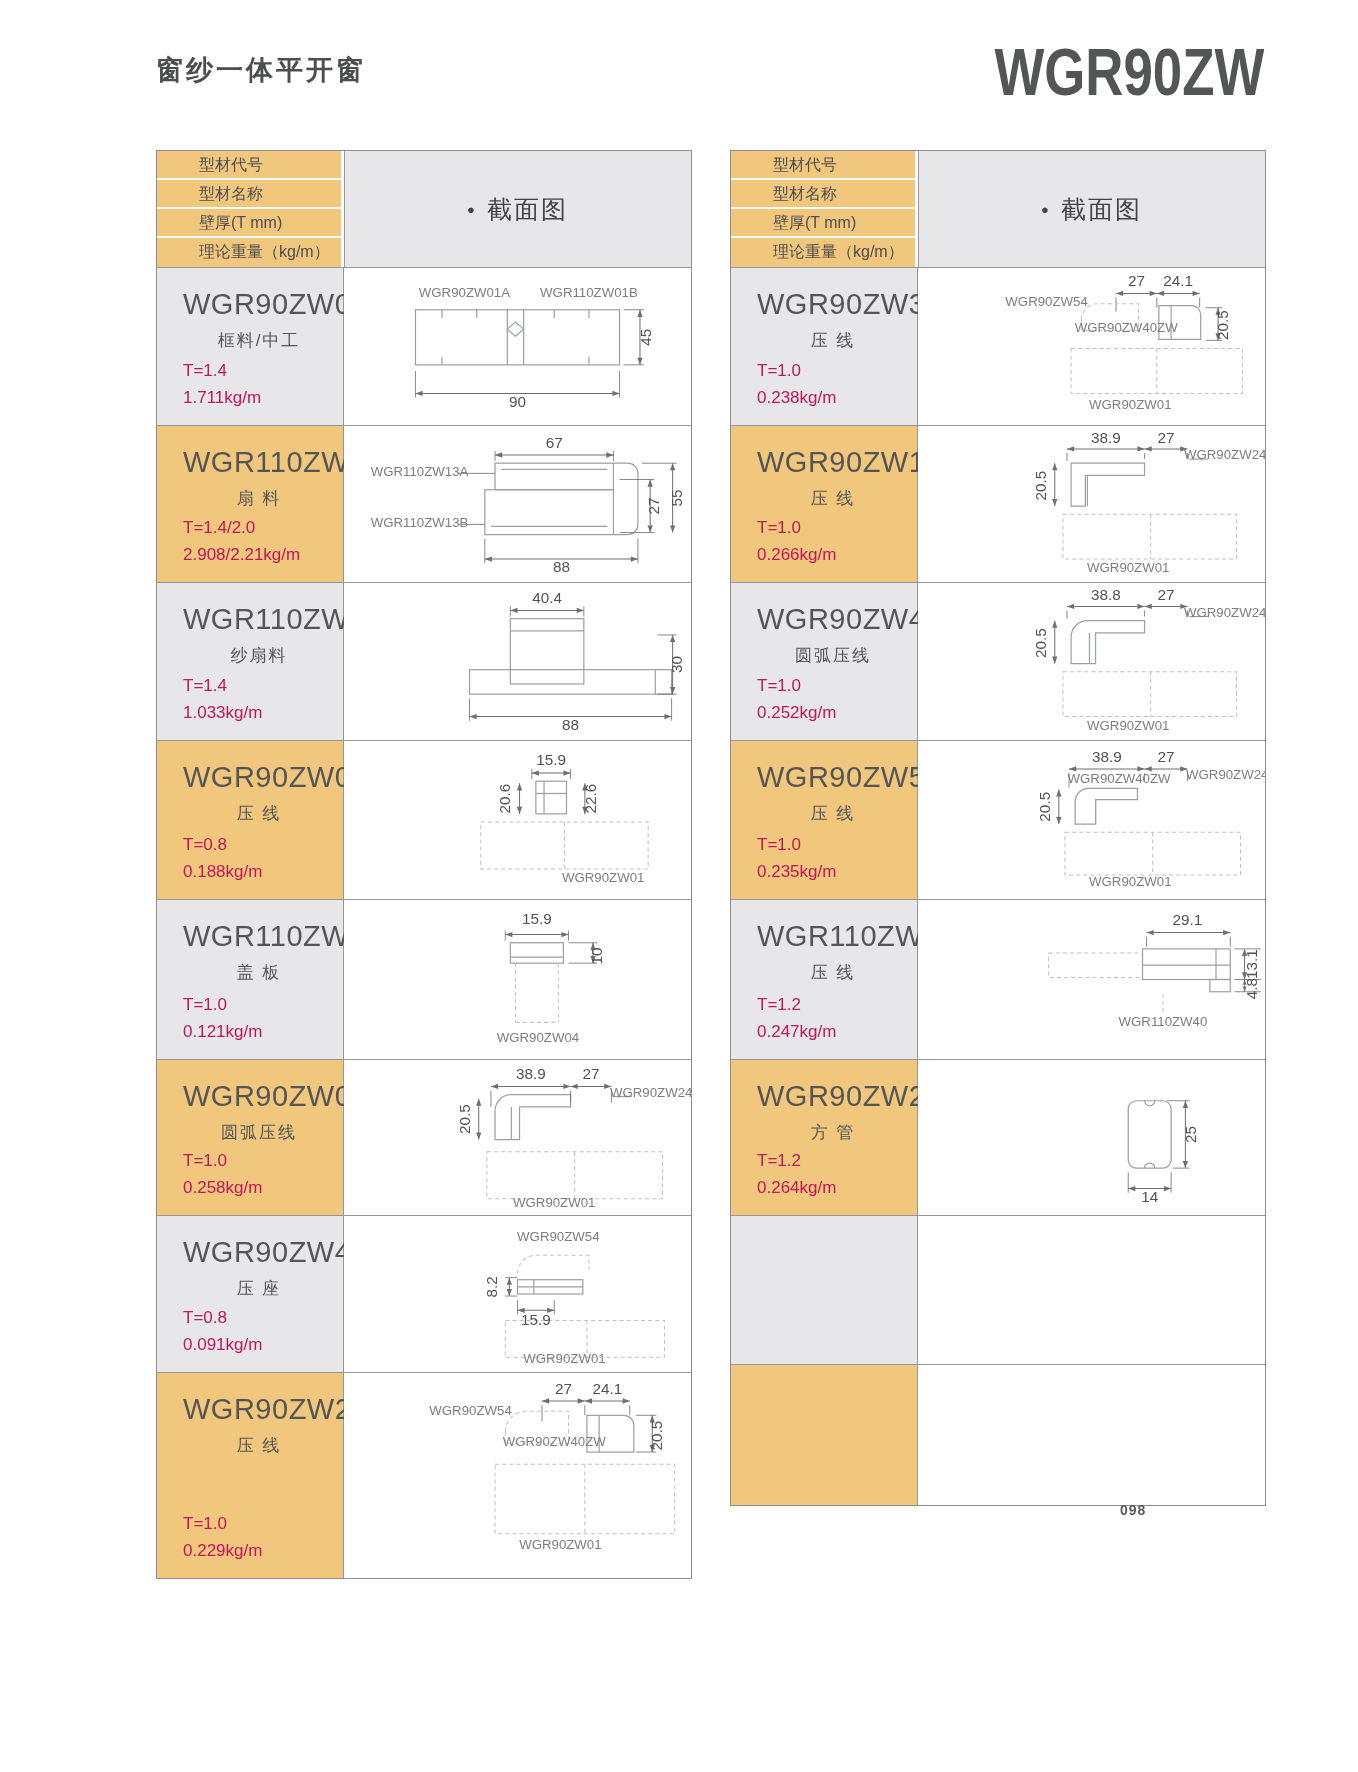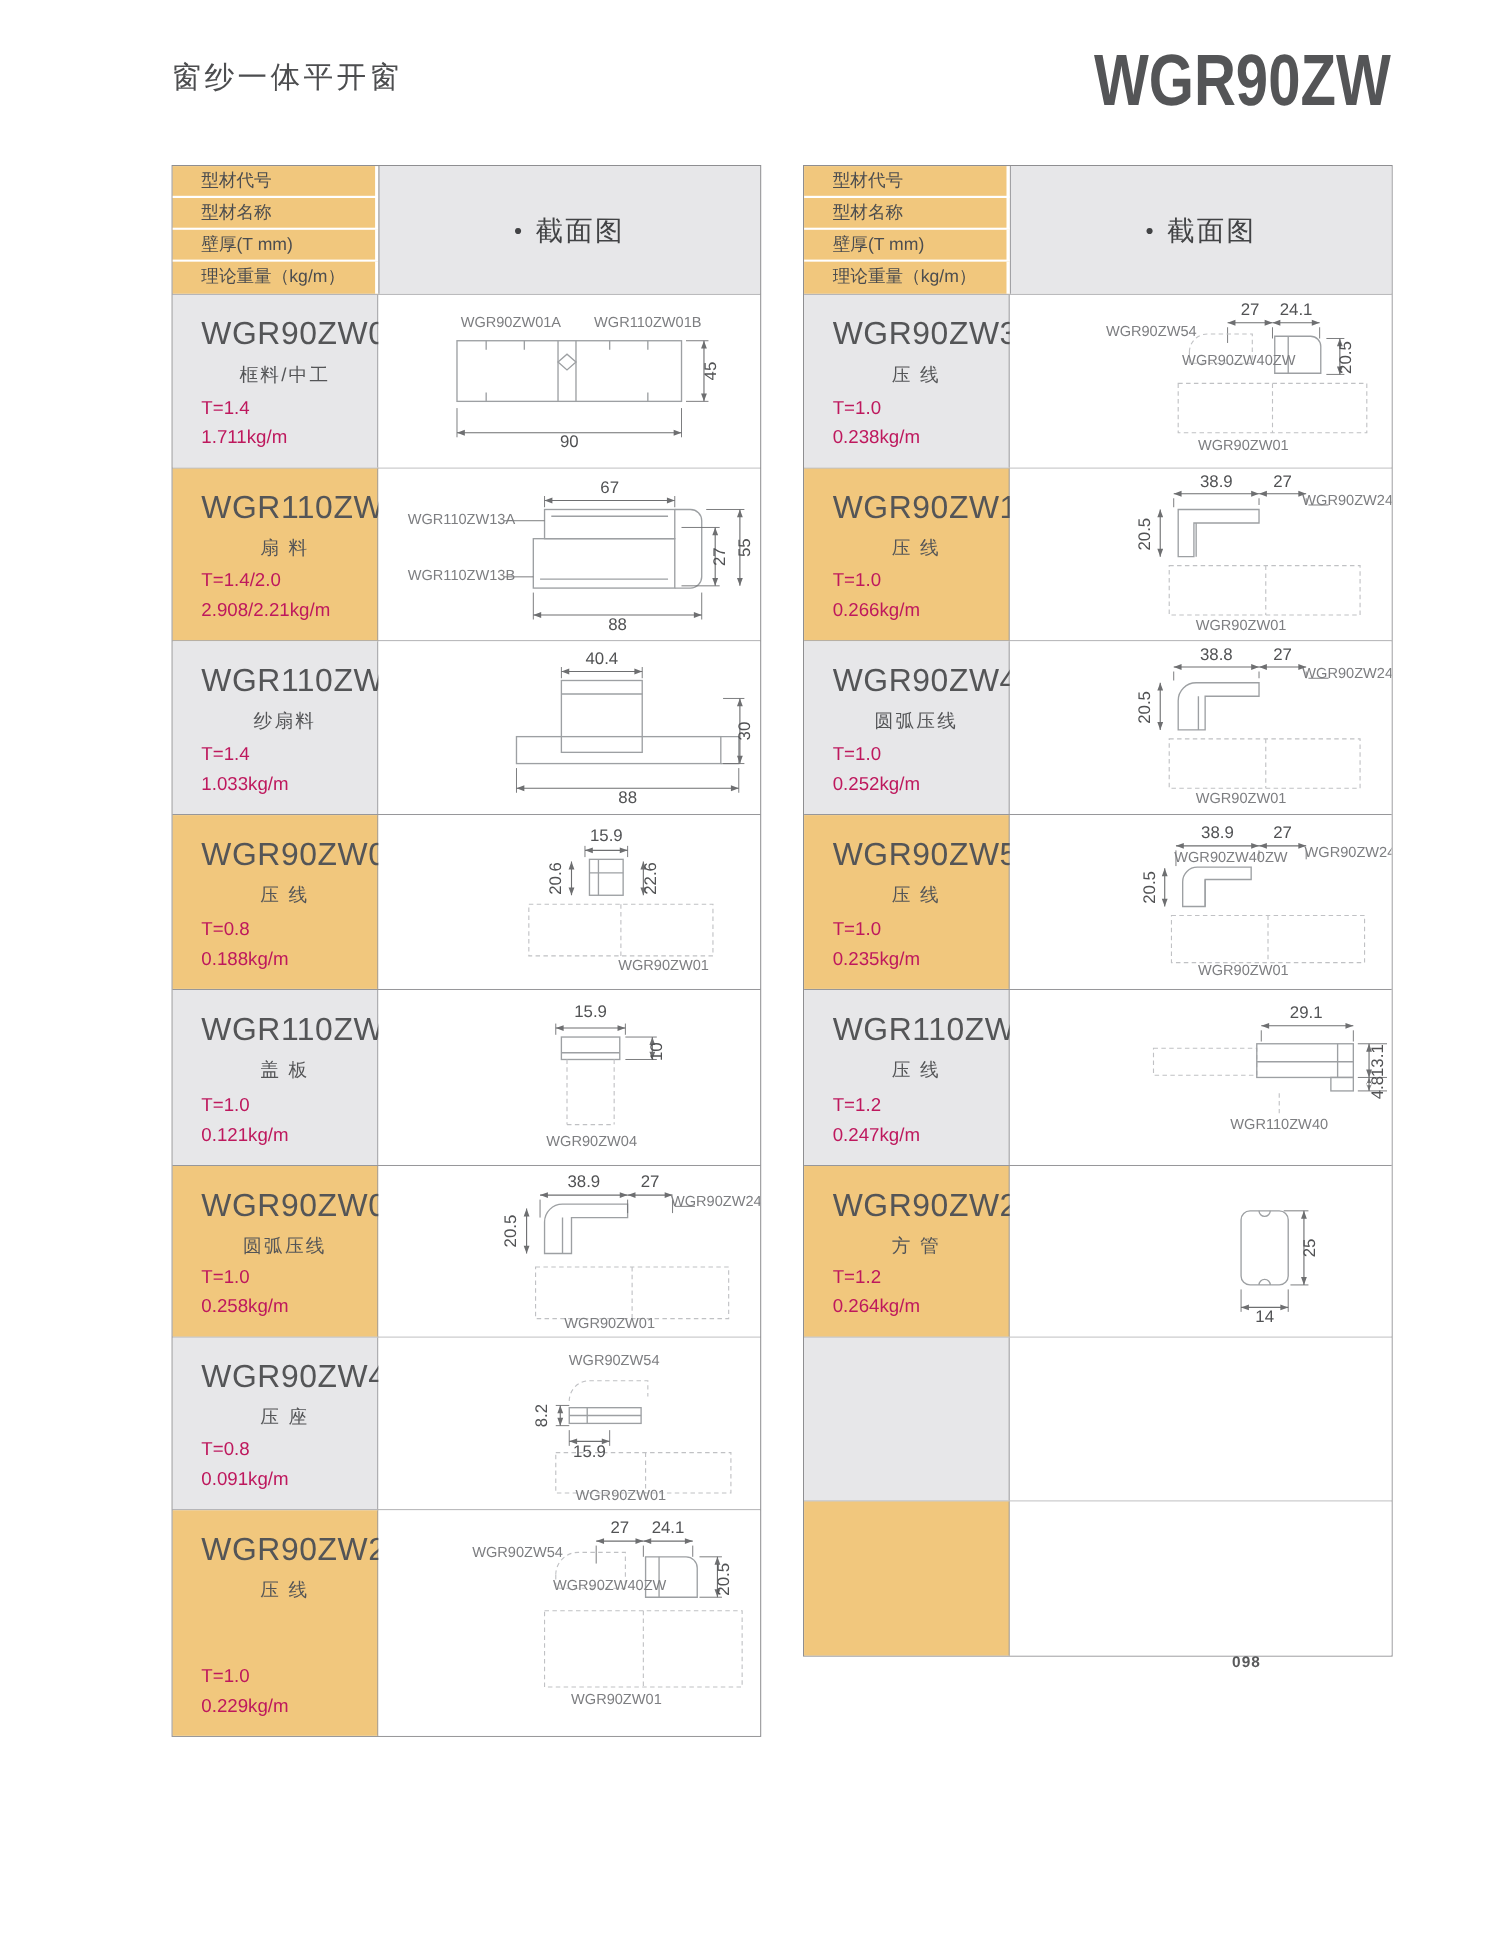--- a/index.html
+++ b/index.html
@@ -1,30 +1,30 @@
 <!DOCTYPE html>
 <html style="--yellow: #F1C77D; --gray: #E7E7E9; --border: #97979A;"><head>
 <meta charset="utf-8">
 <style>
   :root{ --yellow:#F1C77D; --gray:#E7E7E9; --border:#97979A; }
   html,body{margin:0;padding:0;}
   body{
     width:1358px;height:1772px;position:relative;background:#fff;
     font-family:"Liberation Sans","DejaVu Sans",sans-serif;color:#58595B;overflow:hidden;
   }
-  .subtitle{position:absolute;left:156px;top:52px;font-size:27px;font-weight:normal;color:#4C4D4F;letter-spacing:3px;}
+  .subtitle{position:absolute;left:156px;top:52px;font-size:27px;font-weight:bold;color:#4C4D4F;letter-spacing:3px;}
   .series{position:absolute;right:94px;top:34px;font-size:66px;font-weight:bold;color:#545557;
     transform:scaleX(.8);transform-origin:100% 50%;white-space:nowrap;}
   .ptable{position:absolute;top:150px;width:534px;border:1px solid #8E8E91;background:#fff;}
   #left-table{left:156px;}
   #right-table{left:730px;}
   .thead{display:grid;grid-template-columns:187px 1fr;}
   .hleft{display:flex;flex-direction:column;}
   .hcell{height:29px;box-sizing:border-box;background:var(--yellow);border-bottom:2px solid #fff;border-right:3px solid #fff;
-    padding-left:26px;font-size:16px;line-height:27px;color:#4C4D4F;white-space:nowrap;}
+    padding-left:42px;font-size:16px;line-height:27px;color:#4C4D4F;white-space:nowrap;}
   .hcell:last-child{height:29px;border-bottom:none;}
   .hright{background:var(--gray);display:flex;align-items:center;justify-content:center;
     font-size:25px;letter-spacing:2px;color:#424345;box-shadow:inset 1px 0 0 #9B9B9E;}
   .bullet{font-size:13px;margin-right:10px;}
   .prow{display:grid;grid-template-columns:187px 1fr;border-top:1px solid var(--border);}
   .cell-info{box-sizing:border-box;padding:20px 8px 14px 26px;display:flex;flex-direction:column;border-right:1px solid var(--border);}
   .cell-info.yellow{background:var(--yellow);}
   .cell-info.gray{background:var(--gray);}
   .code{font-size:29px;letter-spacing:.5px;color:#545557;white-space:nowrap;}
   .pname{font-size:17px;margin-top:8px;letter-spacing:2px;color:#545557;text-align:center;}

